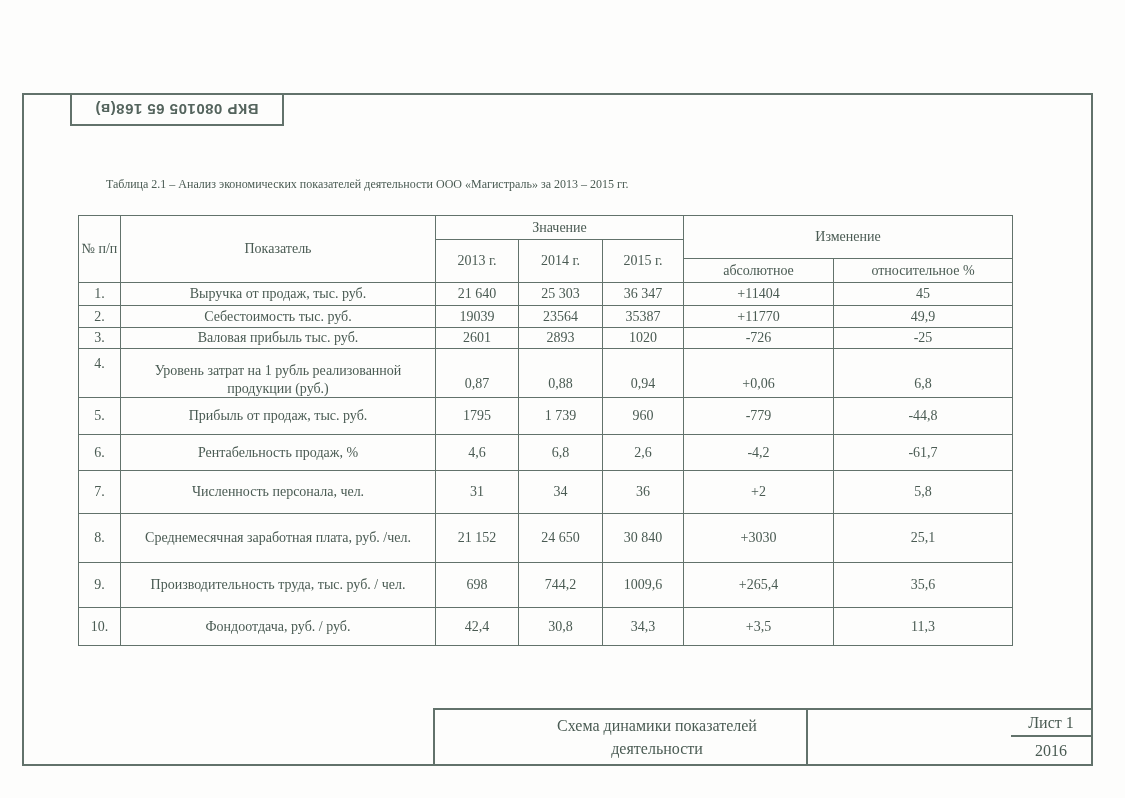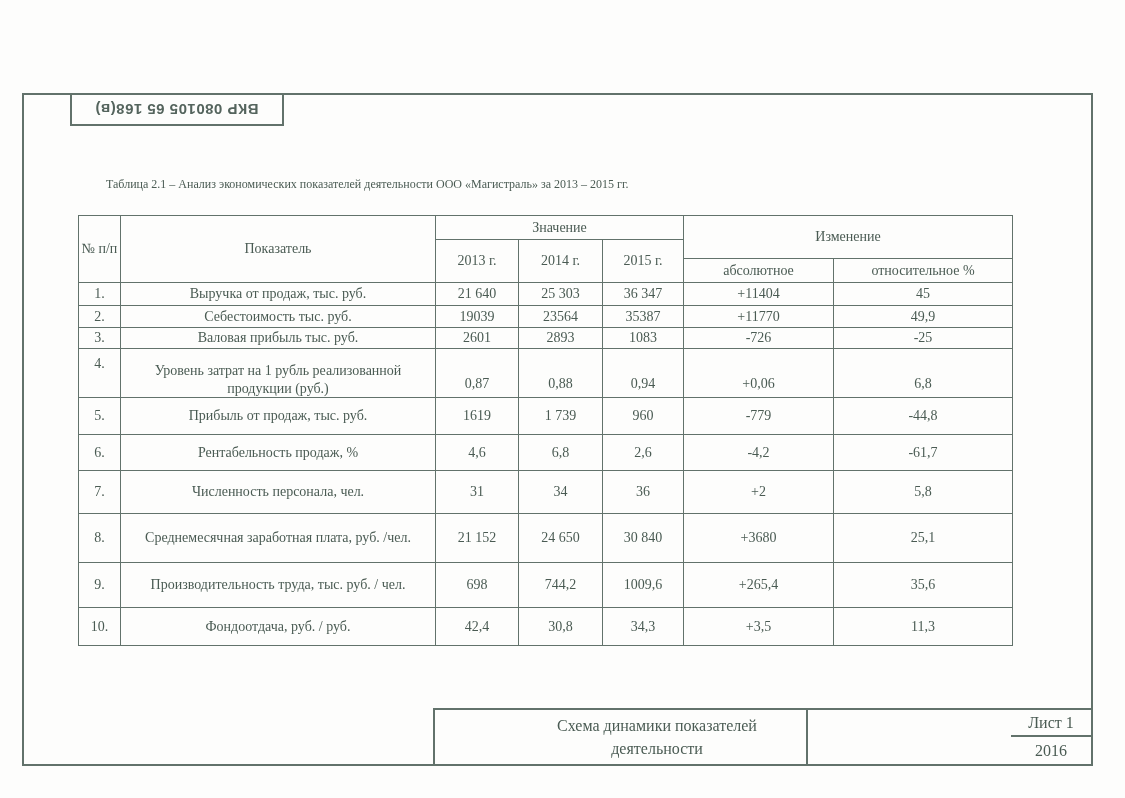--- a/index.html
+++ b/index.html
@@ -127,37 +127,37 @@
         <td class="c-y2014 val">23564</td>
         <td class="c-y2015 val">35387</td>
         <td class="c-abs val">+11770</td>
         <td class="c-rel val">49,9</td>
       </tr>
       <tr class="r3">
         <td class="c-num">3.</td>
         <td class="c-indicator">Валовая прибыль тыс. руб.</td>
         <td class="c-y2013 val">2601</td>
         <td class="c-y2014 val">2893</td>
-        <td class="c-y2015 val">1083</td>
+        <td class="c-y2015 val">1020</td>
         <td class="c-abs val">-726</td>
         <td class="c-rel val">-25</td>
       </tr>
       <tr class="r4">
         <td class="c-num">4.</td>
         <td class="c-indicator">Уровень затрат на 1 рубль реализованной продукции (руб.)</td>
         <td class="c-y2013 val">0,87</td>
         <td class="c-y2014 val">0,88</td>
         <td class="c-y2015 val">0,94</td>
         <td class="c-abs val">+0,06</td>
         <td class="c-rel val">6,8</td>
       </tr>
       <tr class="r5">
         <td class="c-num">5.</td>
         <td class="c-indicator">Прибыль от продаж, тыс. руб.</td>
-        <td class="c-y2013 val">1619</td>
+        <td class="c-y2013 val">1795</td>
         <td class="c-y2014 val">1 739</td>
         <td class="c-y2015 val">960</td>
         <td class="c-abs val">-779</td>
         <td class="c-rel val">-44,8</td>
       </tr>
       <tr class="r6">
         <td class="c-num">6.</td>
         <td class="c-indicator">Рентабельность продаж, %</td>
         <td class="c-y2013 val">4,6</td>
         <td class="c-y2014 val">6,8</td>
@@ -173,21 +173,21 @@
         <td class="c-y2015 val">36</td>
         <td class="c-abs val">+2</td>
         <td class="c-rel val">5,8</td>
       </tr>
       <tr class="r8">
         <td class="c-num">8.</td>
         <td class="c-indicator">Среднемесячная заработная плата, руб. /чел.</td>
         <td class="c-y2013 val">21 152</td>
         <td class="c-y2014 val">24 650</td>
         <td class="c-y2015 val">30 840</td>
-        <td class="c-abs val">+3680</td>
+        <td class="c-abs val">+3030</td>
         <td class="c-rel val">25,1</td>
       </tr>
       <tr class="r9">
         <td class="c-num">9.</td>
         <td class="c-indicator">Производительность труда, тыс. руб. / чел.</td>
         <td class="c-y2013 val">698</td>
         <td class="c-y2014 val">744,2</td>
         <td class="c-y2015 val">1009,6</td>
         <td class="c-abs val">+265,4</td>
         <td class="c-rel val">35,6</td>

